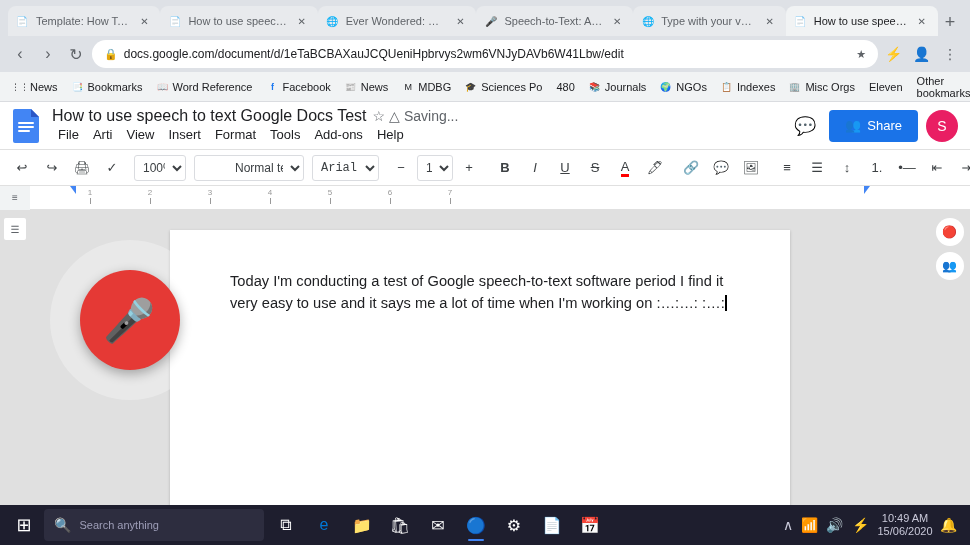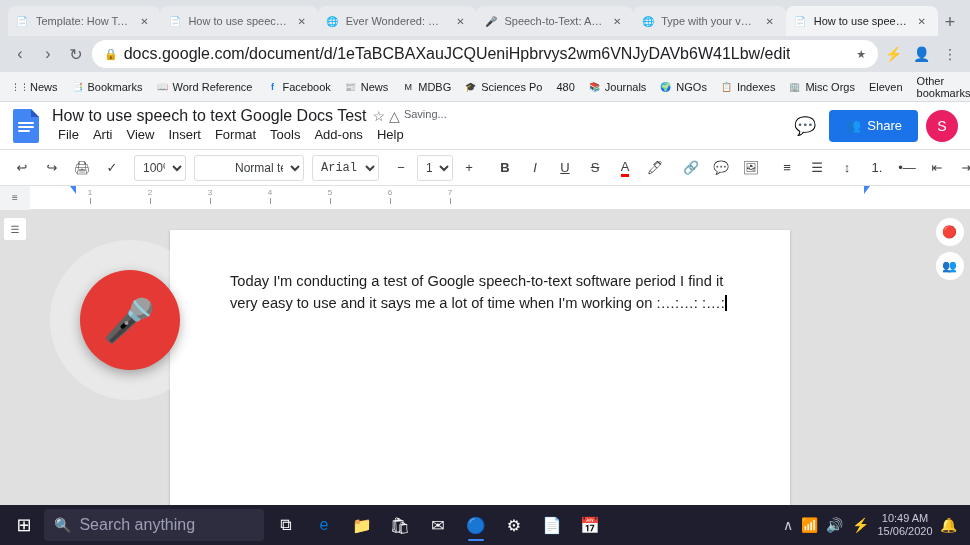--- a/index.html
+++ b/index.html
@@ -35,21 +35,21 @@
       border: none;
       border-radius: 14px;
       padding: 0 12px;
       font-size: 12px;
       color: #202124;
       display: flex;
       align-items: center;
       gap: 6px;
     }
     .address-text {
-      font-size: 16px;
+      font-size: 12px;
       color: #202124;
       overflow: hidden;
       white-space: nowrap;
     }
     .browser-actions {
       display: flex;
       gap: 4px;
       align-items: center;
     }
     .browser-action-btn {
@@ -205,21 +205,21 @@
     .docs-title-icons {
       display: flex;
       gap: 4px;
     }
     .docs-title-icon {
       color: #5f6368;
       font-size: 14px;
       cursor: pointer;
     }
     .docs-saving {
-      font-size: 11px;
+      font-size: 14px;
       color: #5f6368;
     }
     .docs-menu-row {
       font-size: 13px;
       color: #202124;
       display: flex;
       gap: 2px;
     }
     .docs-menu-item {
       padding: 2px 6px;
@@ -536,21 +536,21 @@
       border-radius: 4px;
       display: flex;
       align-items: center;
       padding: 0 10px;
       gap: 8px;
       cursor: pointer;
       width: 220px;
     }
     .taskbar-search-text {
       color: #9e9eb8;
-      font-size: 16px;
+      font-size: 11px;
     }
     .taskbar-search-icon {
       color: #9e9eb8;
       font-size: 14px;
     }
     .taskbar-apps {
       display: flex;
       align-items: center;
       gap: 2px;
     }

